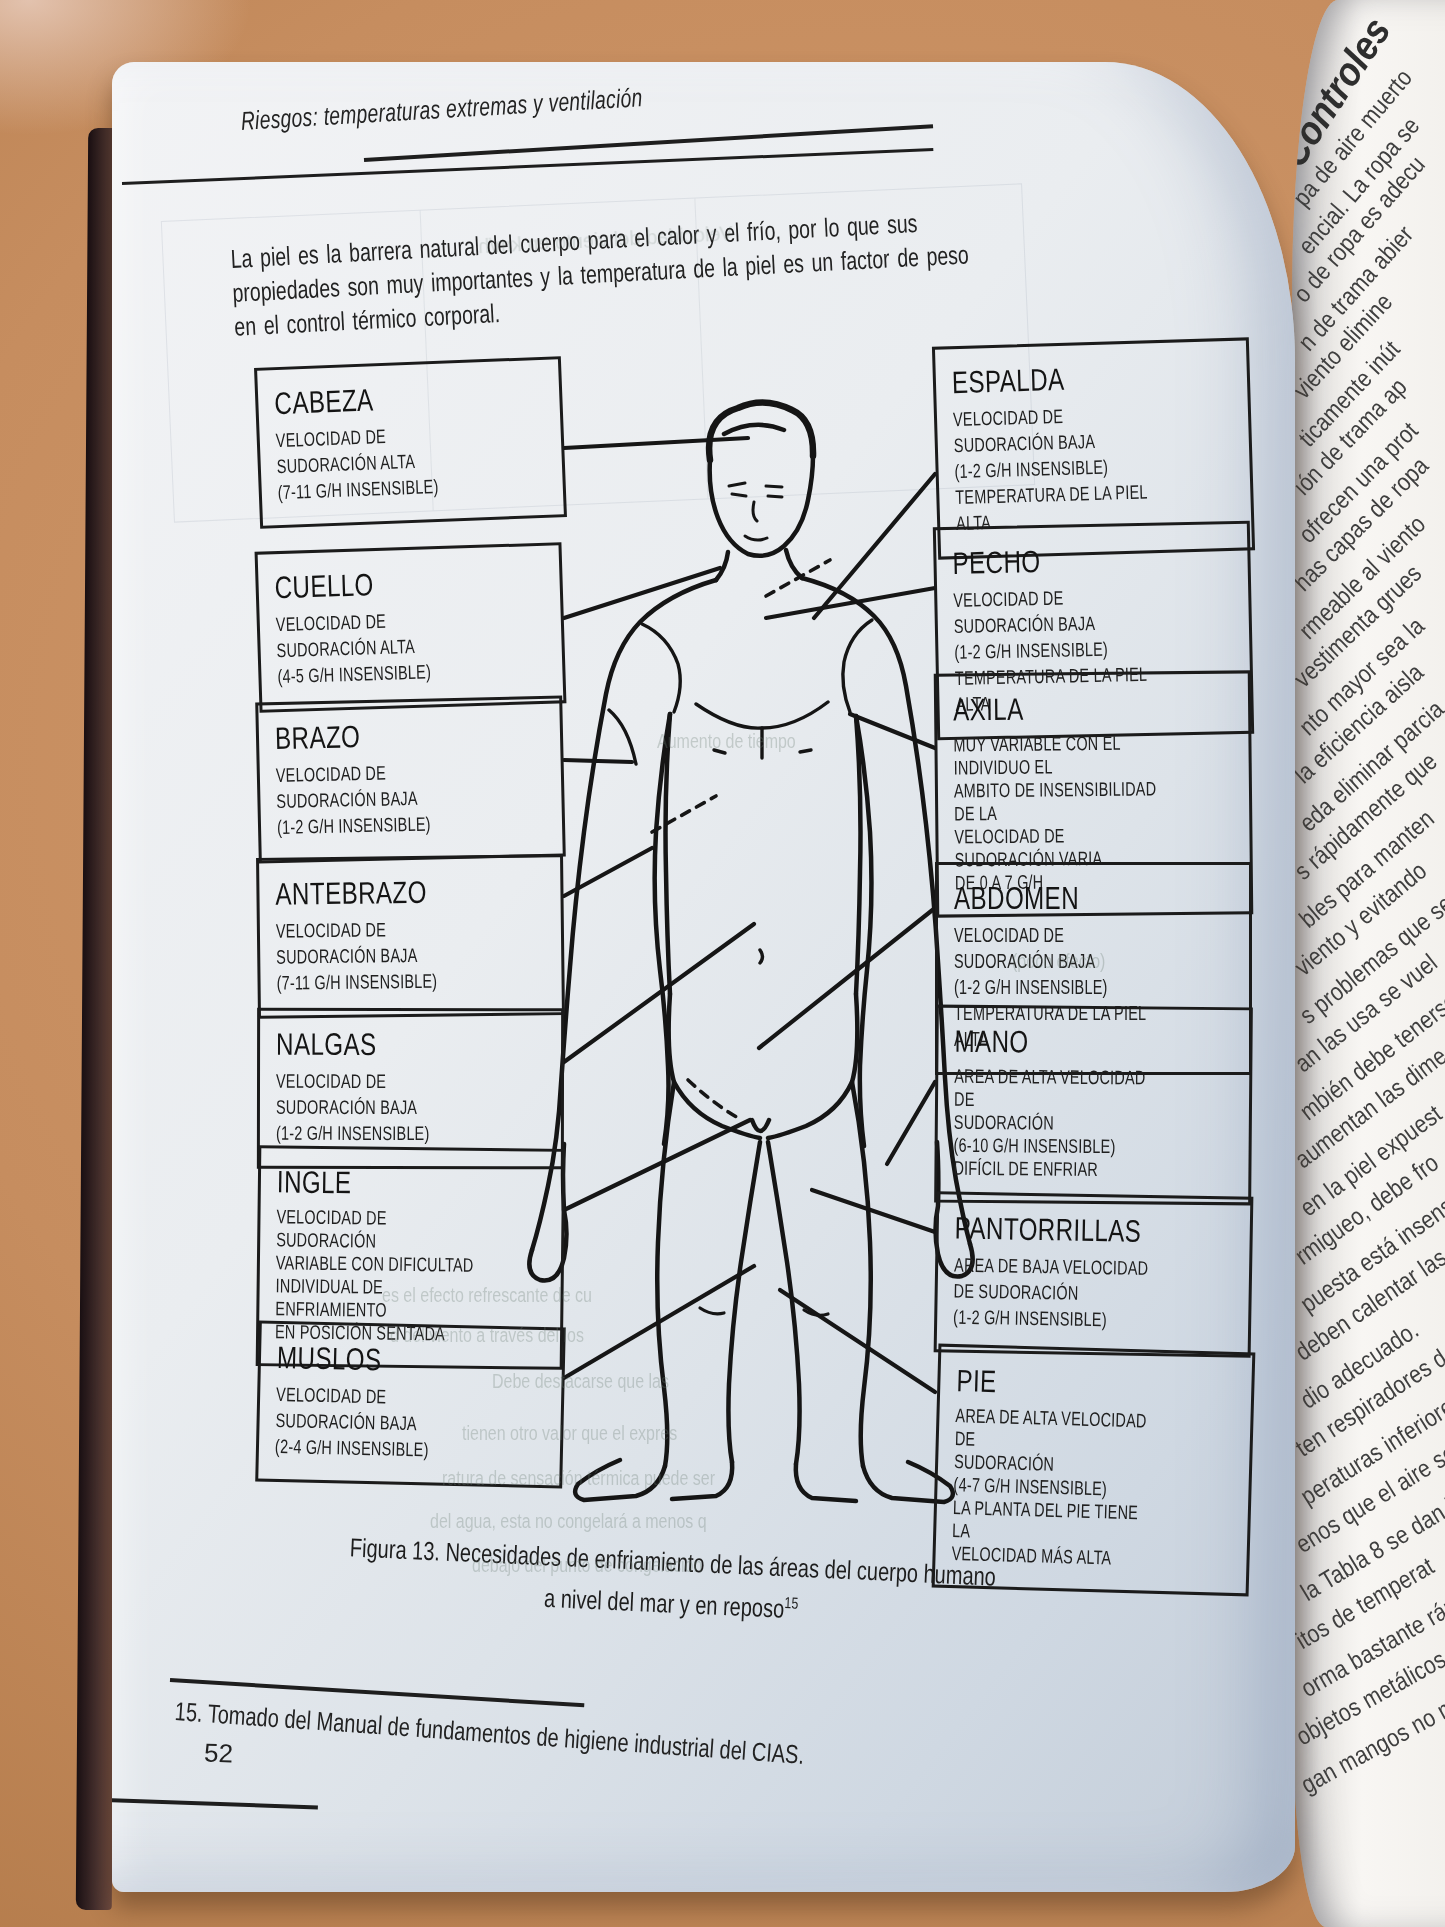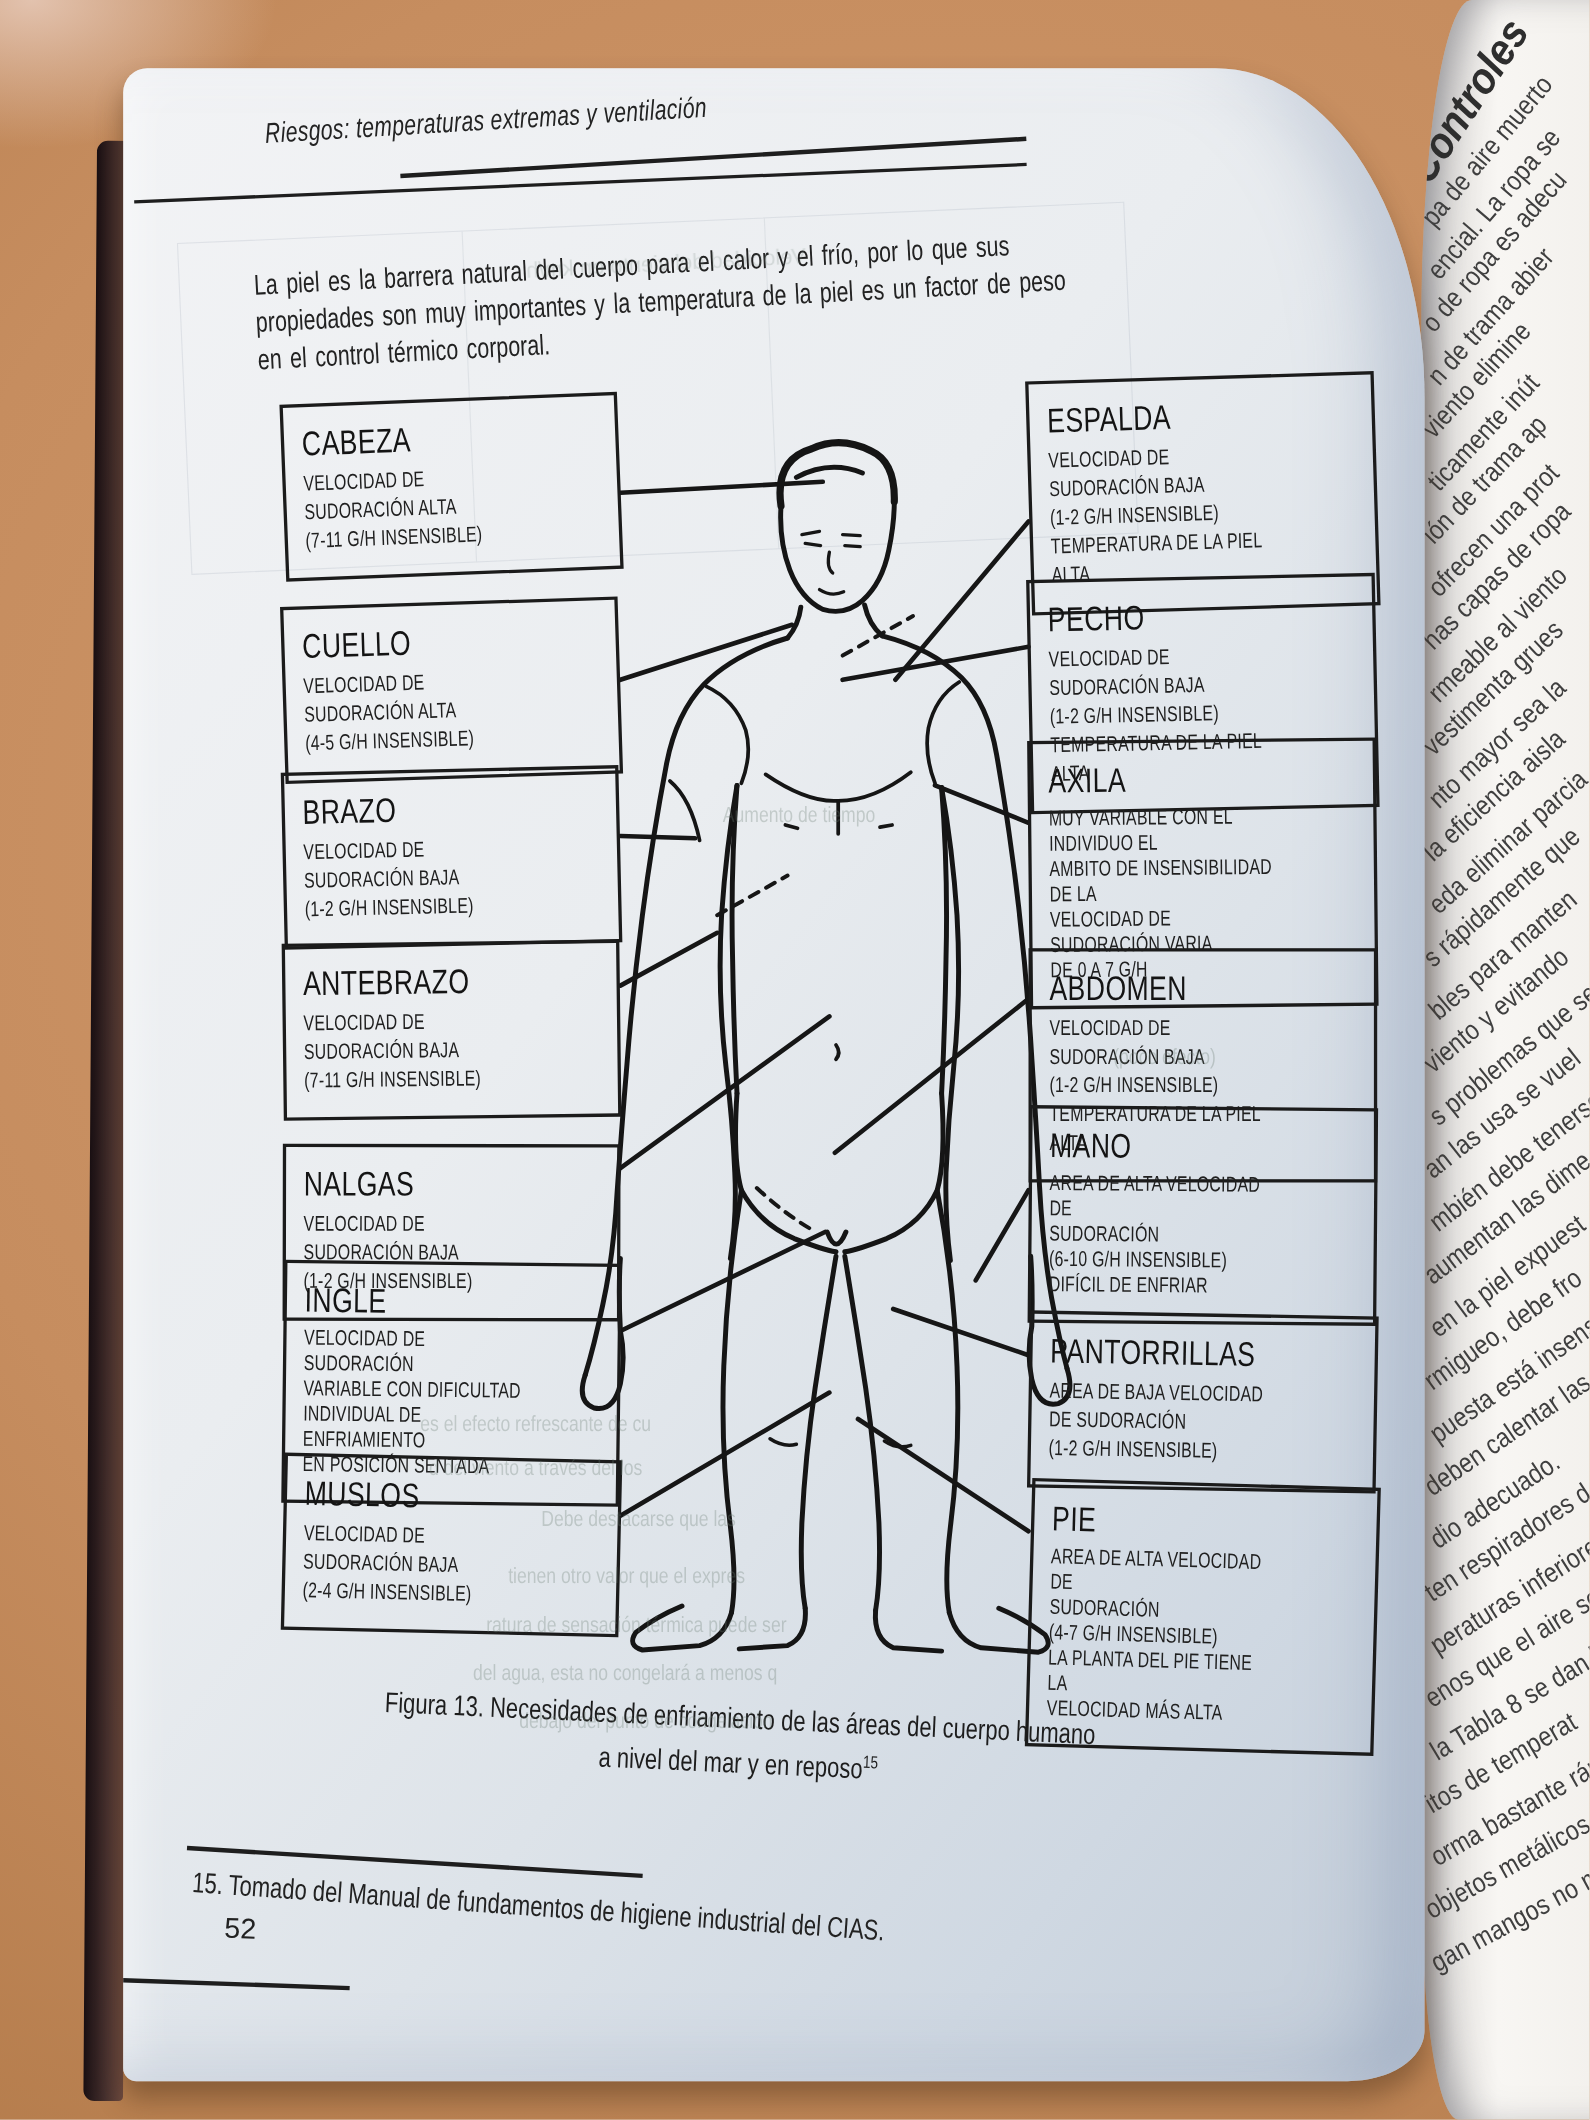--- a/index.html
+++ b/index.html
@@ -167,21 +167,21 @@
   <div class="bx" style="top:637px;transform:rotate(-1.3deg)">
     <div class="bx-t">BRAZO</div>
     <div class="bx-b">VELOCIDAD DE SUDORACIÓN BAJA
 (1-2 G/H INSENSIBLE)</div>
   </div>
   <div class="bx" style="top:794px;transform:rotate(-.7deg)">
     <div class="bx-t">ANTEBRAZO</div>
     <div class="bx-b">VELOCIDAD DE SUDORACIÓN BAJA
 (7-11 G/H INSENSIBLE)</div>
   </div>
-  <div class="bx" style="top:978px;transform:rotate(.1deg)">
+  <div class="bx" style="top:946px;transform:rotate(.1deg)">
     <div class="bx-t">NALGAS</div>
     <div class="bx-b">VELOCIDAD DE SUDORACIÓN BAJA
 (1-2 G/H INSENSIBLE)</div>
   </div>
   <div class="bx compact" style="top:1085px;transform:rotate(.7deg)">
     <div class="bx-t">INGLE</div>
     <div class="bx-b">VELOCIDAD DE SUDORACIÓN
 VARIABLE CON DIFICULTAD
 INDIVIDUAL DE ENFRIAMIENTO
 EN POSICIÓN SENTADA</div>

